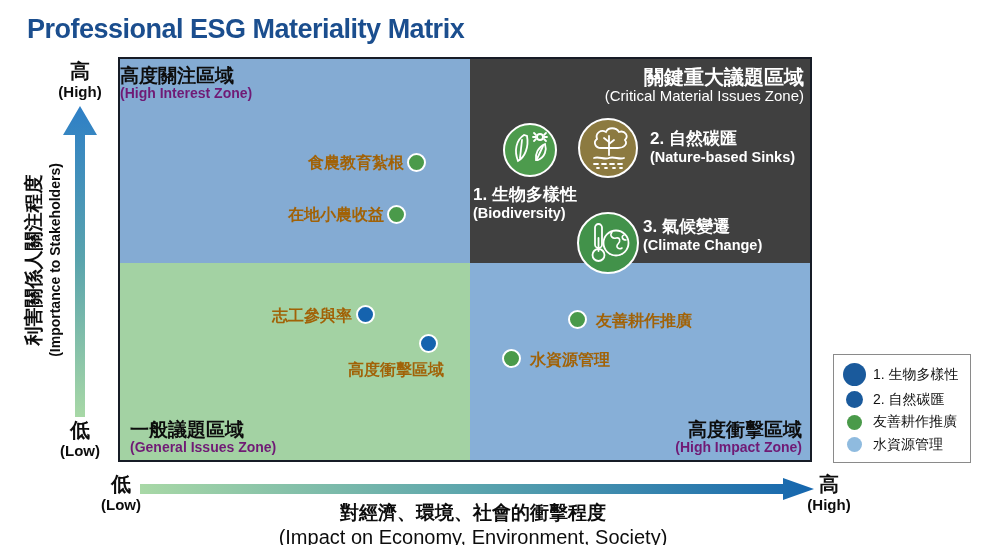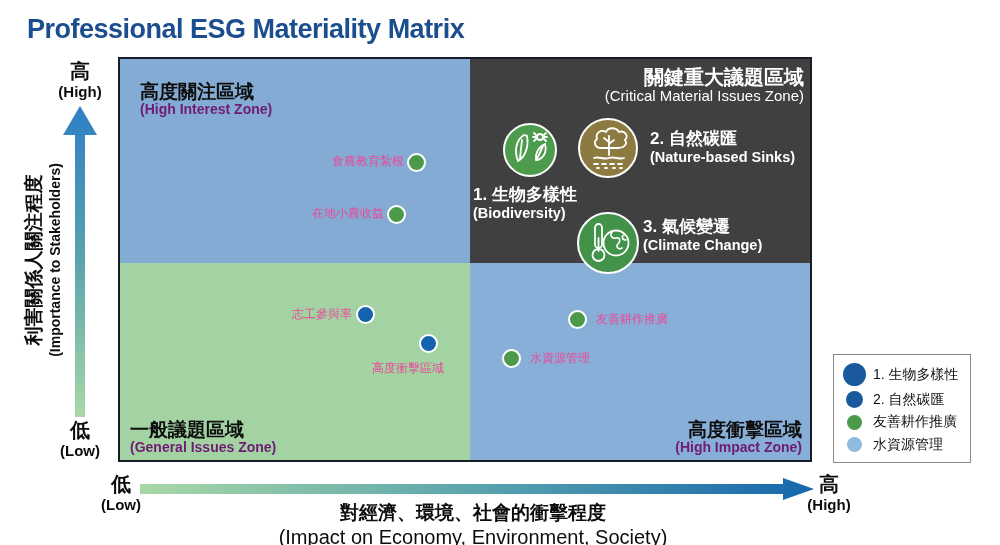--- a/index.html
+++ b/index.html
@@ -11,32 +11,32 @@
   .matrix{position:absolute;left:118px;top:57px;width:694px;height:405px;border:2px solid #171c26;
           box-sizing:border-box;display:grid;grid-template-columns:350px 1fr;grid-template-rows:204px 1fr;}
   .quad{position:relative;}
   .q-tl{background:#84abd3;}
   .q-tr{background:#404040;}
   .q-bl{background:#a3d2a3;}
   .q-br{background:#87afd7;}
   .zone{line-height:1.12;}
   .zone .zh{font-size:19px;font-weight:bold;color:#0d0d0d;}
   .zone .en{font-size:14px;font-weight:bold;color:#701a75;}
-  .zone-tl{position:absolute;left:20px;top:6px;margin-top:16px;}
+  .zone-tl{position:absolute;left:0;top:6px;}
   .zone-tr{position:absolute;right:6px;top:7px;text-align:right;}
   .zone-tr .zh{color:#fff;font-size:20px;}
   .zone-tr .en{color:#fff;font-size:15px;font-weight:normal;}
   .zone-bl{position:absolute;left:10px;bottom:4px;}
   .zone-br{position:absolute;right:8px;bottom:4px;text-align:right;}
 
   
   .dot{position:absolute;width:15px;height:15px;border-radius:50%;border:2.5px solid #ffffff;}
   .dot-green{background:#4a9a4a;}
   .dot-blue{background:#1563ae;}
-  .pt-label{position:absolute;font-size:12px;font-weight:400;color:#ec4899;white-space:nowrap;}
+  .pt-label{position:absolute;font-size:16px;font-weight:700;color:#a16207;white-space:nowrap;}
 
   
   .kicon{position:absolute;border-radius:50%;border:2.5px solid #ffffff;box-sizing:border-box;
          display:flex;align-items:center;justify-content:center;}
   .ki-label{position:absolute;color:#ffffff;line-height:1.15;white-space:nowrap;}
   .ki-label .zh{font-size:17px;font-weight:bold;display:block;}
   .ki-label .en{font-size:14.5px;font-weight:bold;display:block;}
 
   
   .ax-end{position:absolute;text-align:center;color:#0d0d0d;line-height:1.15;}

